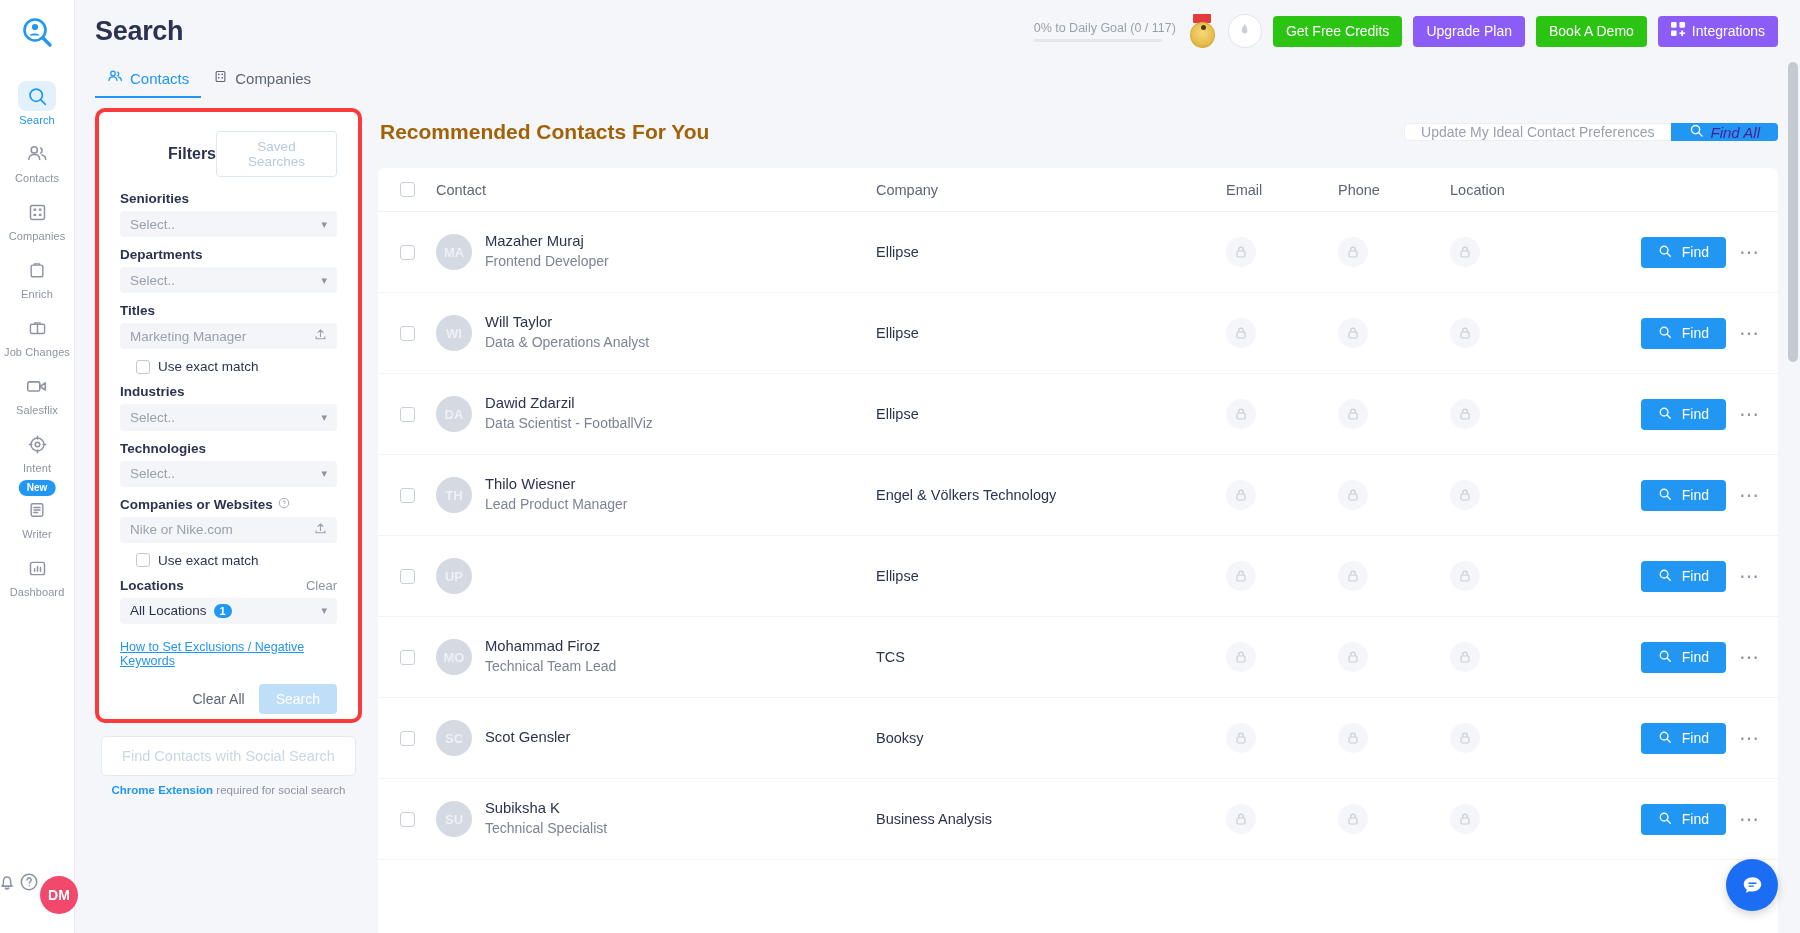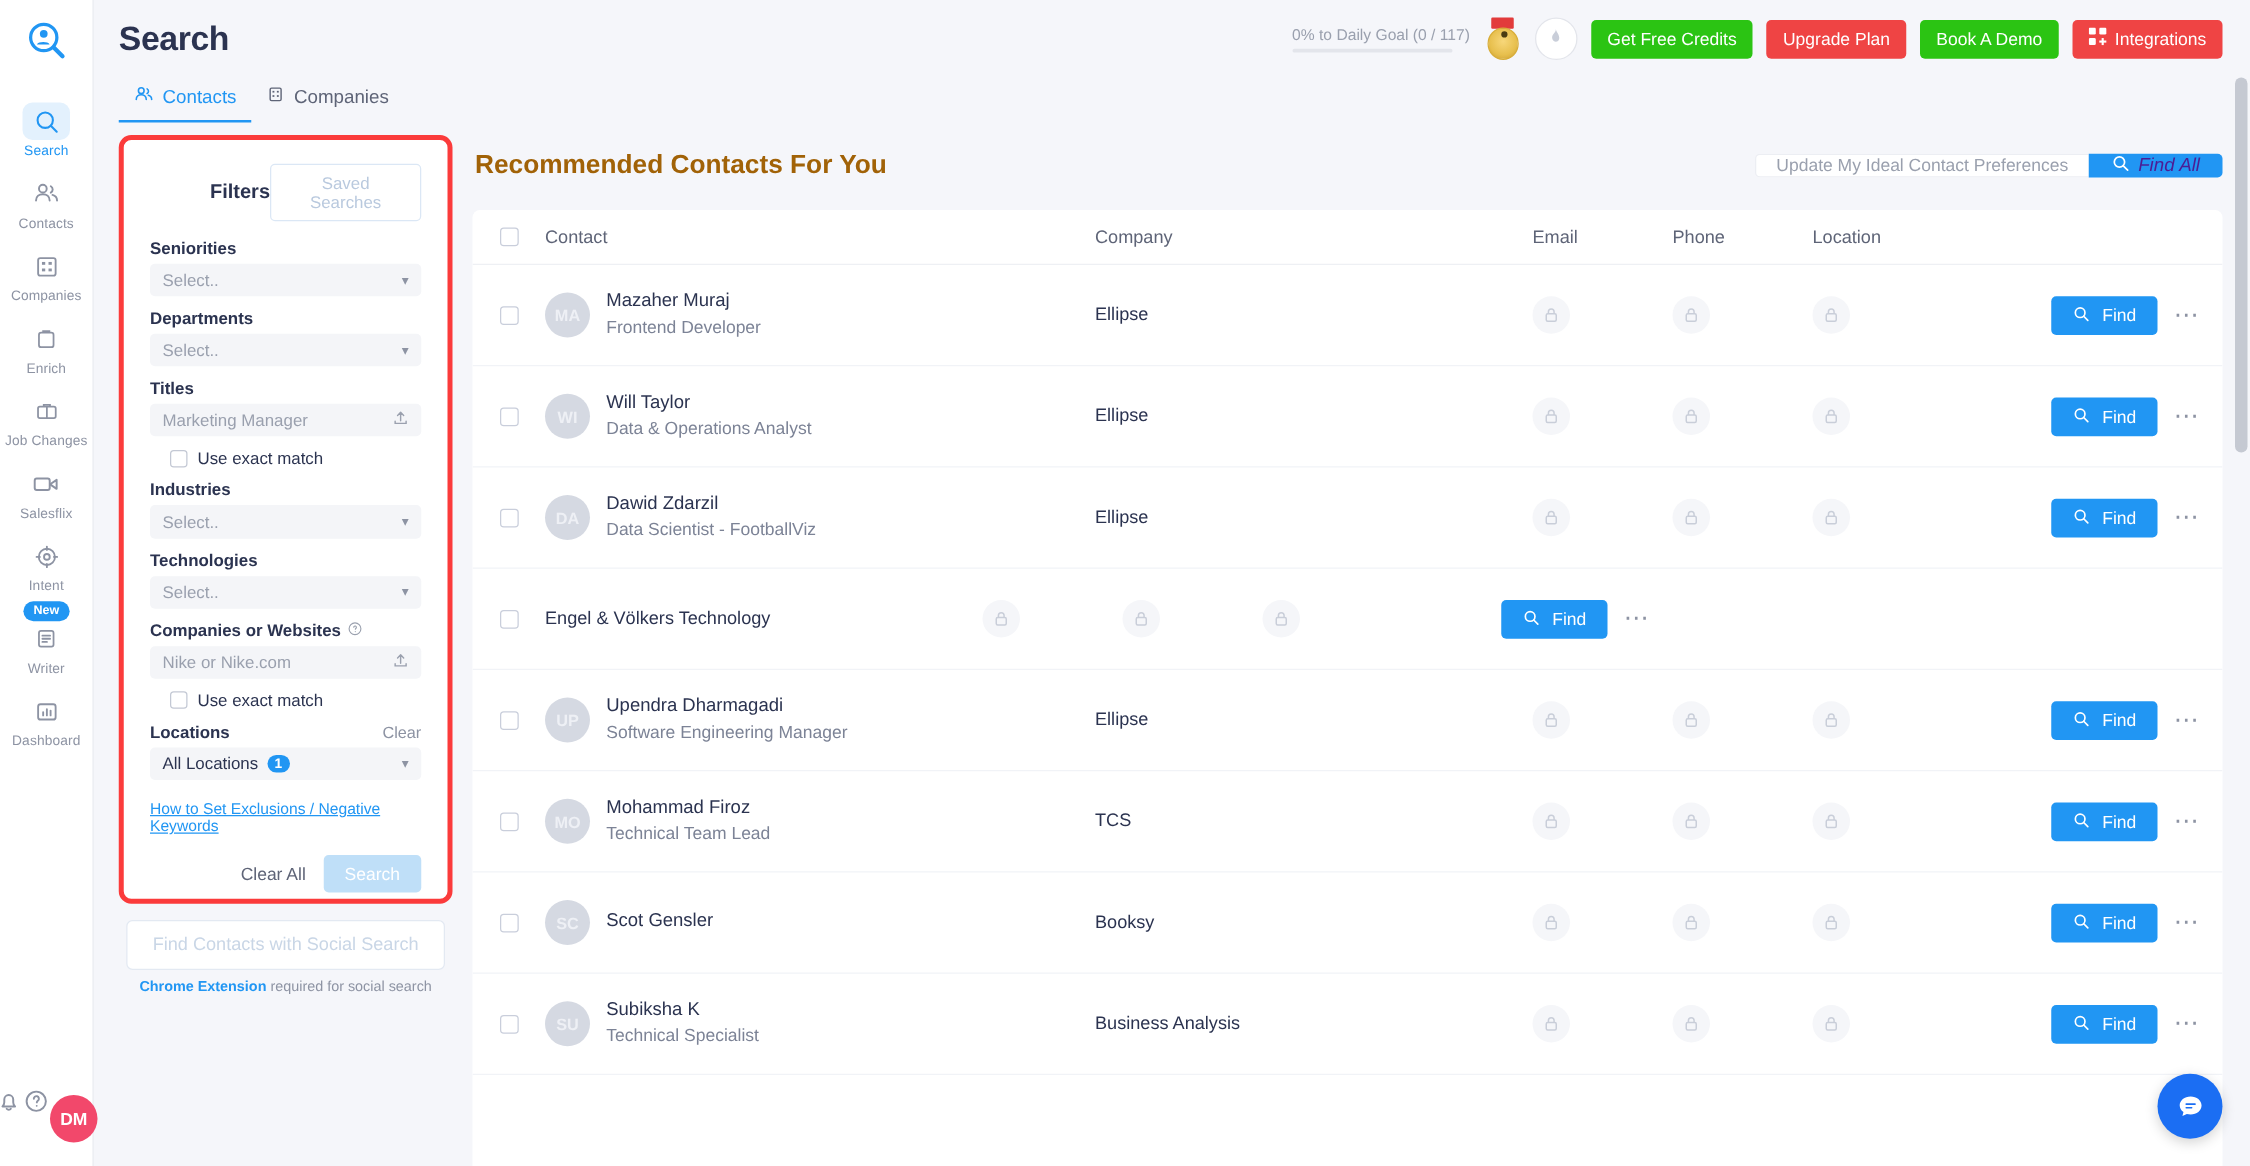--- a/index.html
+++ b/index.html
@@ -75,21 +75,21 @@
   .flame-btn {
     width: 34px; height: 34px; border-radius: 50%; border: 1.5px solid #e3e5eb;
     display: flex; align-items: center; justify-content: center; cursor: pointer; background:#fff;
   }
   .btn {
     border: none; border-radius: 4px; color: #fff; font-size: 14px;
     padding: 0 13px; height: 31px; cursor: pointer; font-family: inherit;
     display: inline-flex; align-items: center; gap: 6px; white-space: nowrap;
   }
   .btn-green { background: #2bc413; }
-  .btn-blue  { background: #ef4444; }
+  .btn-blue  { background: #8b5cf6; }
 
   .tabsrow { display: flex; align-items: flex-end; padding: 0 20px; height: 36px; flex: 0 0 36px; }
   .tab {
     display: flex; align-items: center; gap: 7px; padding: 0 12px 9px;
     font-size: 15px; color: #5e6477; cursor: pointer; border-bottom: 2.5px solid transparent;
   }
   .tab.active { color: #2196f3; border-bottom-color: #2196f3; font-weight: 500; }
 
   .body-area { display: flex; flex: 1; padding: 10px 22px 0 20px; gap: 16px; overflow: hidden; }
 
@@ -677,20 +677,27 @@
                     </svg></span>
          <span>Find</span>
        </button>
        <span class="dots">⋯</span>
      </div>
             </div>
             <div class="trow">
               <div class="c-check">
        <div class="box-chk"></div>
      </div>
+     <div class="c-contact contact-cell">
+       <div class="av">TH</div>
+       <div>
+         <div class="cname">Thilo Wiesner</div>
+         <div class="ctitle">Lead Product Manager</div>
+       </div>
+     </div>
      <div class="c-company comp">Engel &amp; Völkers Technology</div>
      <div class="c-email lockcell">
        <div class="lock-btn">
                   <svg width="16" height="16" viewBox="0 0 24 24" fill="none" stroke="#c9ced9" stroke-width="1.8">
   <rect x="6" y="10.5" width="12" height="9" rx="1.8"></rect>
                     <path d="M8.6 10.5V8.2a3.4 3.4 0 016.8 0v2.3"></path>
                   </svg>
                 </div>
      </div>
      <div class="c-phone lockcell">
@@ -719,24 +726,20 @@
        </button>
        <span class="dots">⋯</span>
      </div>
             </div>
             <div class="trow">
               <div class="c-check">
        <div class="box-chk"></div>
      </div>
      <div class="c-contact contact-cell">
        <div class="av">UP</div>
-       <div>
-         <div class="cname">Upendra Dharmagadi</div>
-         <div class="ctitle">Software Engineering Manager</div>
-       </div>
      </div>
      <div class="c-company comp">Ellipse</div>
      <div class="c-email lockcell">
        <div class="lock-btn">
                   <svg width="16" height="16" viewBox="0 0 24 24" fill="none" stroke="#c9ced9" stroke-width="1.8">
   <rect x="6" y="10.5" width="12" height="9" rx="1.8"></rect>
                     <path d="M8.6 10.5V8.2a3.4 3.4 0 016.8 0v2.3"></path>
                   </svg>
                 </div>
      </div>

